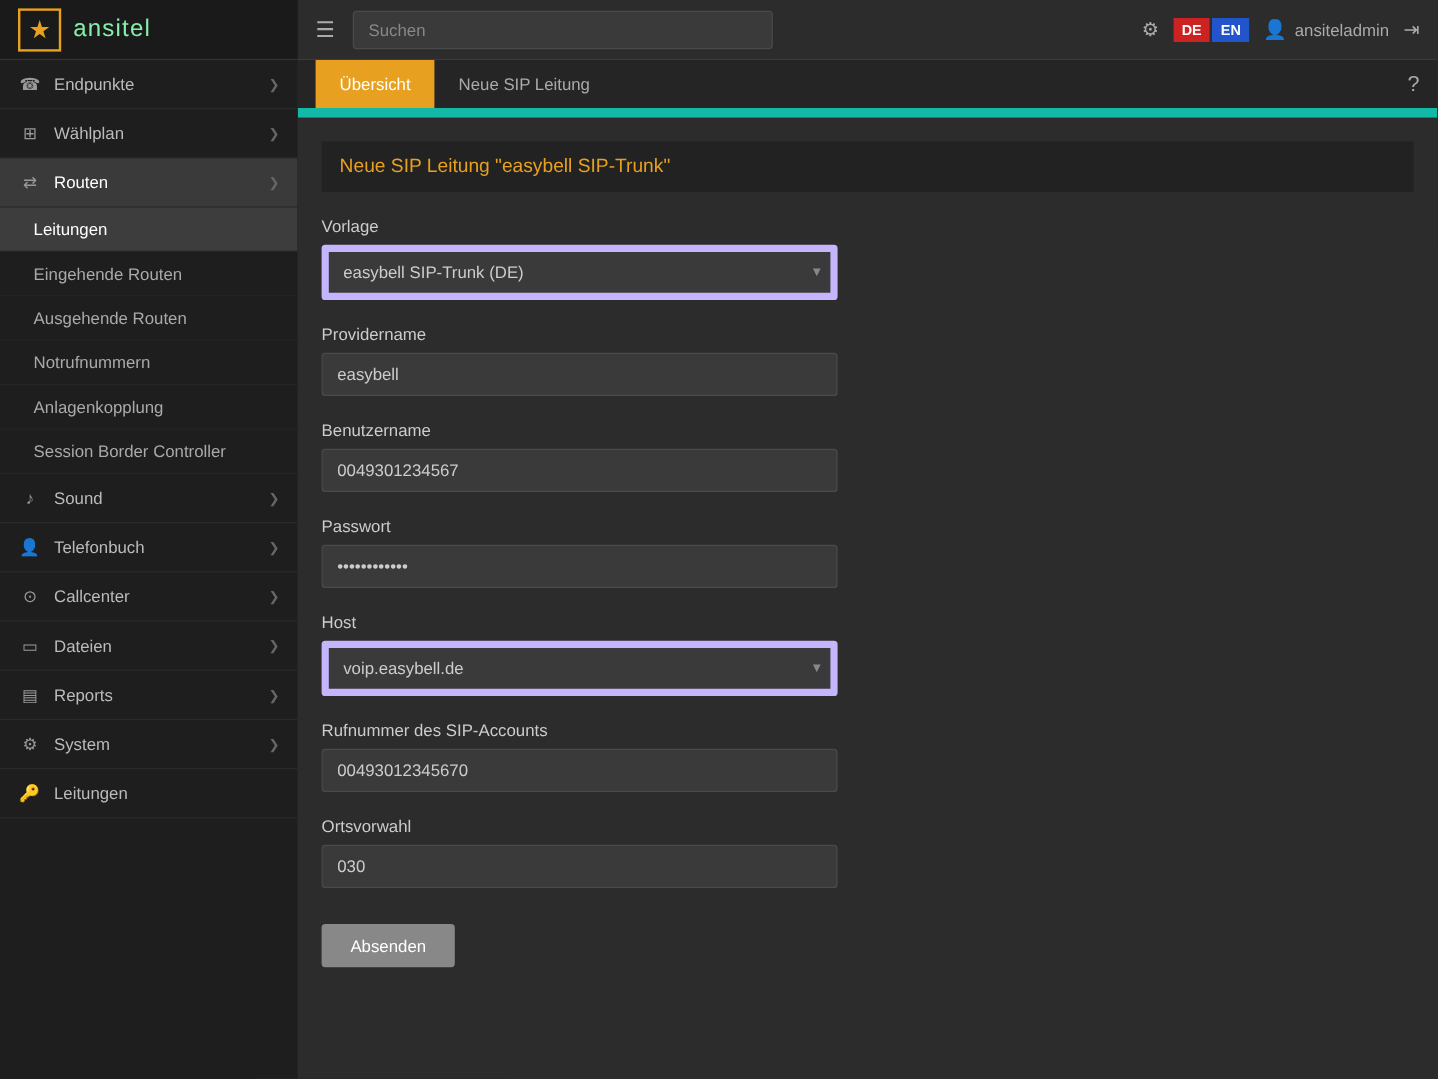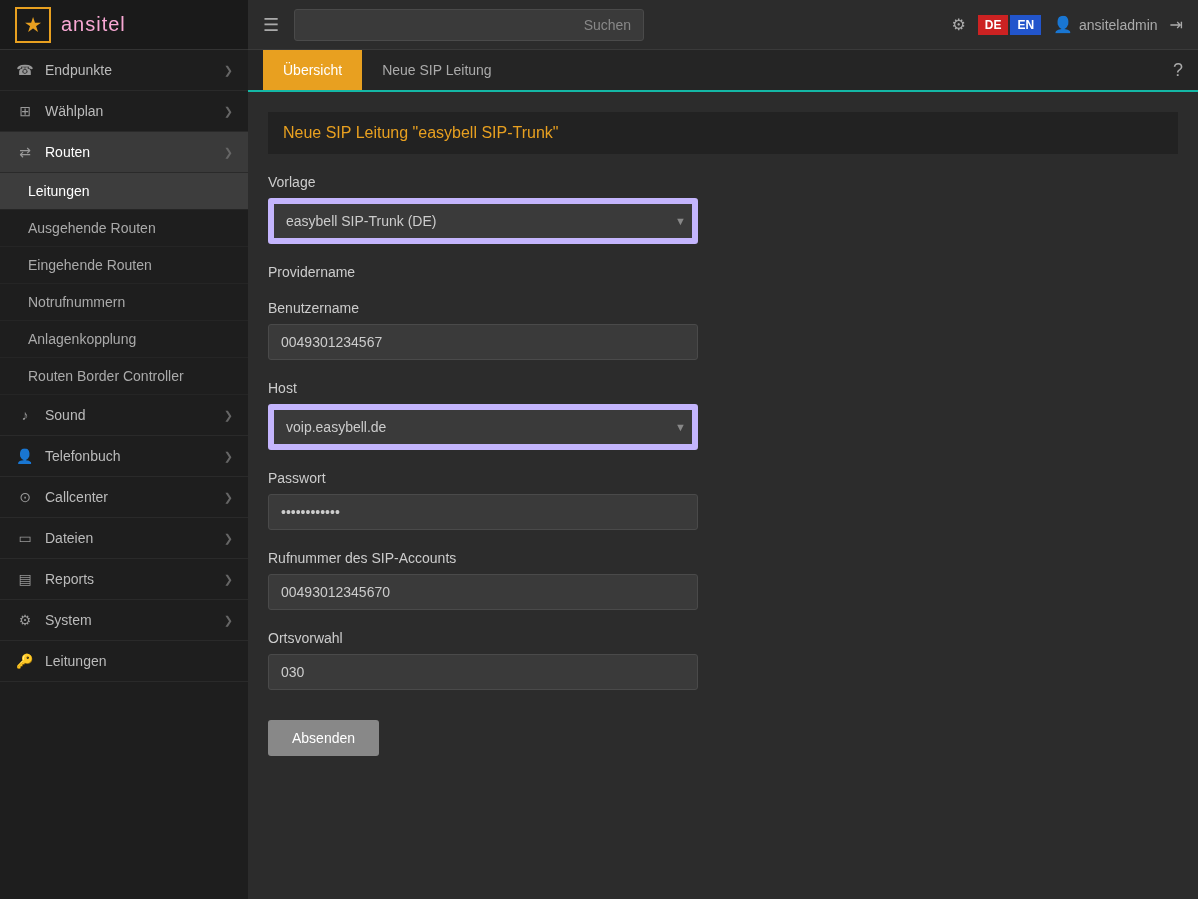--- a/index.html
+++ b/index.html
@@ -6,56 +6,56 @@
     body { font-family: 'Segoe UI', Arial, sans-serif; background: #2c2c2c; color: #ccc; font-size: 14px; }
     
     
     .app { display: flex; height: 100vh; overflow: hidden; }
     
     
     .sidebar { width: 248px; background: #1e1e1e; display: flex; flex-direction: column; flex-shrink: 0; }
     .sidebar-logo { display: flex; align-items: center; padding: 12px 15px; background: #1a1a1a; border-bottom: 1px solid #333; height: 50px; }
     .sidebar-logo .logo-icon { width: 36px; height: 36px; background: #1a1a1a; border: 2px solid #e8a020; display: flex; align-items: center; justify-content: center; margin-right: 10px; }
     .sidebar-logo .logo-icon span { color: #e8a020; font-size: 18px; font-weight: bold; }
-    .sidebar-logo .logo-text { color: #f9a8d4; font-size: 20px; font-weight: 300; letter-spacing: 1px; }
+    .sidebar-logo .logo-text { color: #86efac; font-size: 20px; font-weight: 300; letter-spacing: 1px; }
     
     .sidebar-nav { flex: 1; overflow-y: auto; }
     .nav-item { display: flex; align-items: center; padding: 12px 15px; cursor: pointer; color: #bbb; border-bottom: 1px solid #2a2a2a; }
     .nav-item.active { background: #3a3a3a; color: #fff; }
     .nav-item .nav-icon { width: 20px; margin-right: 10px; display: flex; align-items: center; justify-content: center; color: #999; }
     .nav-item .nav-label { flex: 1; }
     .nav-item .nav-arrow { color: #666; font-size: 11px; }
     
     .nav-sub-item { display: flex; align-items: center; padding: 10px 15px 10px 28px; cursor: pointer; color: #aaa; border-bottom: 1px solid #252525; }
     .nav-sub-item.active { background: #3d3d3d; color: #fff; font-weight: 500; }
     
     
     .main { flex: 1; display: flex; flex-direction: column; overflow: hidden; }
     
     
     .header { background: #2c2c2c; border-bottom: 1px solid #3a3a3a; height: 50px; display: flex; align-items: center; padding: 0 15px; gap: 15px; }
     .hamburger { color: #aaa; cursor: pointer; font-size: 18px; }
     .search-box { flex: 1; max-width: 350px; }
-    .search-box input { width: 100%; background: #3a3a3a; border: 1px solid #4a4a4a; color: #ccc; padding: 7px 12px; border-radius: 3px; font-size: 14px; text-align: right; }
+    .search-box input { width: 100%; background: #3a3a3a; border: 1px solid #4a4a4a; color: #ccc; padding: 7px 12px; border-radius: 3px; font-size: 14px; }
     .search-box input::placeholder { color: #888; }
     .header-right { display: flex; align-items: center; gap: 12px; margin-left: auto; }
     .gear-btn { color: #aaa; cursor: pointer; font-size: 16px; }
     .lang-btns { display: flex; gap: 2px; }
     .lang-btn { padding: 3px 7px; font-size: 12px; border: none; cursor: pointer; font-weight: bold; }
     .lang-btn.de { background: #cc2222; color: #fff; }
     .lang-btn.en { background: #2255cc; color: #fff; }
     .user-info { display: flex; align-items: center; gap: 6px; color: #aaa; cursor: pointer; }
     .user-icon { font-size: 16px; }
     .logout-btn { color: #aaa; cursor: pointer; font-size: 16px; }
     
     
     .content { flex: 1; overflow-y: auto; background: #2c2c2c; }
     
     
-    .tabs { background: #252525; display: flex; align-items: center; padding: 0 15px; border-bottom: 2px solid #14b8a6; }
+    .tabs { background: #252525; display: flex; align-items: center; padding: 0 15px; border-bottom: 8px solid #14b8a6; }
     .tab { padding: 12px 20px; cursor: pointer; color: #aaa; font-size: 14px; border: none; background: transparent; }
     .tab.active { background: #e8a020; color: #fff; font-weight: 500; }
     .tab-help { margin-left: auto; color: #aaa; cursor: pointer; font-size: 18px; }
     
     
     .form-container { padding: 20px 20px 40px; }
     .form-title { color: #e8a020; font-size: 16px; font-weight: 500; padding: 12px 15px; background: #222; margin-bottom: 20px; }
     
     .form-group { margin-bottom: 20px; }
     .form-label { display: block; color: #ccc; margin-bottom: 8px; font-size: 14px; }
@@ -101,33 +101,33 @@
       <div class="nav-item active">
         <span class="nav-icon">⇄</span>
         <span class="nav-label">Routen</span>
         <span class="nav-arrow">❯</span>
       </div>
 
       <div class="nav-sub-item active">
         <span>Leitungen</span>
       </div>
       <div class="nav-sub-item">
+        <span>Eingehende Routen</span>
+      </div>
+      <div class="nav-sub-item">
         <span>Ausgehende Routen</span>
       </div>
       <div class="nav-sub-item">
-        <span>Eingehende Routen</span>
-      </div>
-      <div class="nav-sub-item">
         <span>Notrufnummern</span>
       </div>
       <div class="nav-sub-item">
         <span>Anlagenkopplung</span>
       </div>
       <div class="nav-sub-item">
-        <span>Routen Border Controller</span>
+        <span>Session Border Controller</span>
       </div>
 
       <div class="nav-item">
         <span class="nav-icon">♪</span>
         <span class="nav-label">Sound</span>
         <span class="nav-arrow">❯</span>
       </div>
 
       <div class="nav-item">
         <span class="nav-icon">👤</span>
@@ -204,46 +204,47 @@
           <div class="select-wrapper">
             <select class="form-select">
               <option>easybell SIP-Trunk (DE)</option>
             </select>
           </div>
         </div>
         
         
         <div class="form-group">
           <label class="form-label">Providername</label>
+          <input class="form-control" type="text" value="easybell" style="">
         </div>
         
         
         <div class="form-group">
           <label class="form-label">Benutzername</label>
           <input class="form-control" type="text" value="0049301234567" style="">
+        </div>
+        
+        
+        <div class="form-group">
+          <label class="form-label">Passwort</label>
+          <input class="form-control" type="password" value="············" style="">
         </div>
         
         
         <div class="form-group">
           <label class="form-label">Host</label>
           <div class="select-wrapper">
             <select class="form-select">
               <option>voip.easybell.de</option>
             </select>
           </div>
         </div>
         
         
         <div class="form-group">
-          <label class="form-label">Passwort</label>
-          <input class="form-control" type="password" value="············" style="">
-        </div>
-        
-        
-        <div class="form-group">
           <label class="form-label">Rufnummer des SIP-Accounts</label>
           <input class="form-control" type="text" value="00493012345670" style="">
         </div>
         
         
         <div class="form-group">
           <label class="form-label">Ortsvorwahl</label>
           <input class="form-control" type="text" value="030" style="">
         </div>
         

